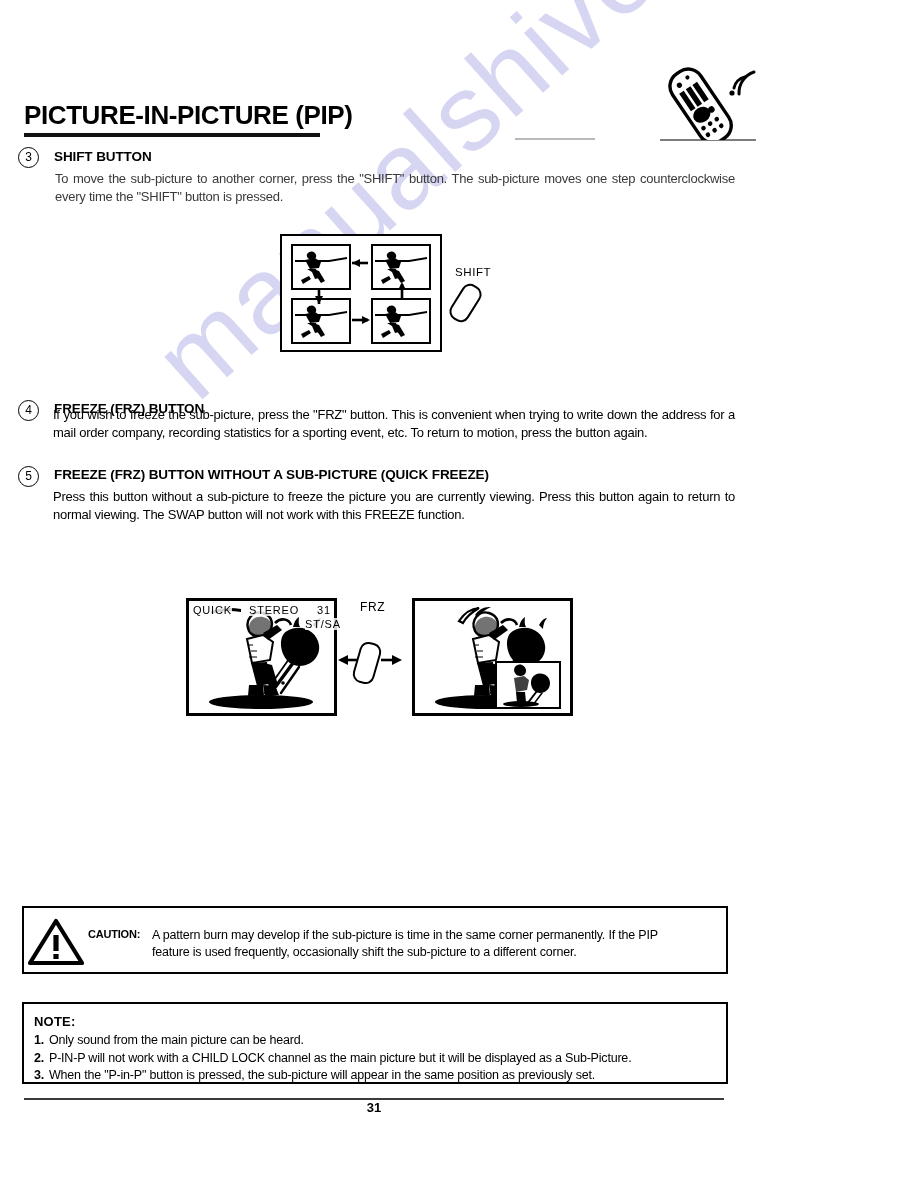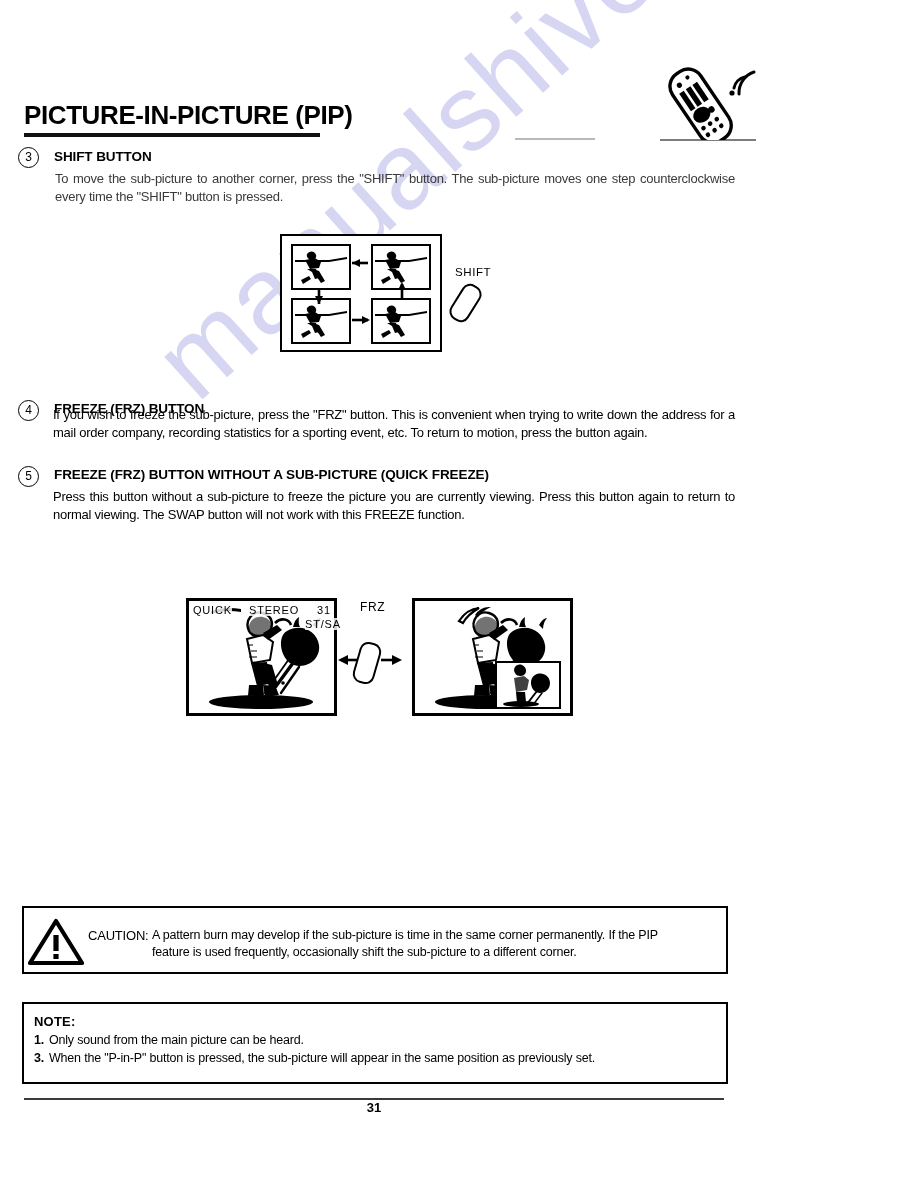--- a/index.html
+++ b/index.html
@@ -174,22 +174,22 @@
 
   
   .info-box {
     position: absolute;
     border: 2px solid #000;
     background: #fff;
     box-sizing: border-box;
   }
   .caution-word {
     position: absolute;
-    font-size: 13px;
-    font-weight: normal;
+    font-size: 11px;
+    font-weight: bold;
     letter-spacing: -0.2px;
   }
   .caution-text {
     position: absolute;
     font-size: 12.5px;
     line-height: 17px;
     letter-spacing: -0.2px;
   }
   .note-title {
     position: absolute;
@@ -430,20 +430,21 @@
       </svg>
     </div>
     <div class="caution-word" style="left:88px; top:928px;">CAUTION:</div>
     <div class="caution-text" style="left:152px; top:927px; width:566px;">A pattern burn may develop if the sub-picture is time in the same corner permanently.  If the PIP</div>
     <div class="caution-text" style="left:152px; top:944px; width:566px;">feature is used frequently, occasionally shift the sub-picture to a different corner.</div>
 
     <div class="info-box" style="left:22px; top:1002px; width:706px; height:82px;"></div>
     <div class="note-title" style="left:34px; top:1014px;">NOTE:</div>
     <div class="note-list" style="left:34px; top:1032px; width:684px;">
       <div class="li"><span class="n">1.</span><span>Only sound from the main picture can be heard.</span></div>
+      <div class="li"><span class="n">2.</span><span>P-IN-P will not work with a CHILD LOCK channel as the main picture but it will be displayed as a Sub-Picture.</span></div>
       <div class="li"><span class="n">3.</span><span>When the "P-in-P" button is pressed, the sub-picture will appear in the same position as previously set.</span></div>
     </div>
 
     <div class="footer-rule"></div>
     <div class="page-num">31</div>
 
   </div>
 </div>
 
 </body></html>

